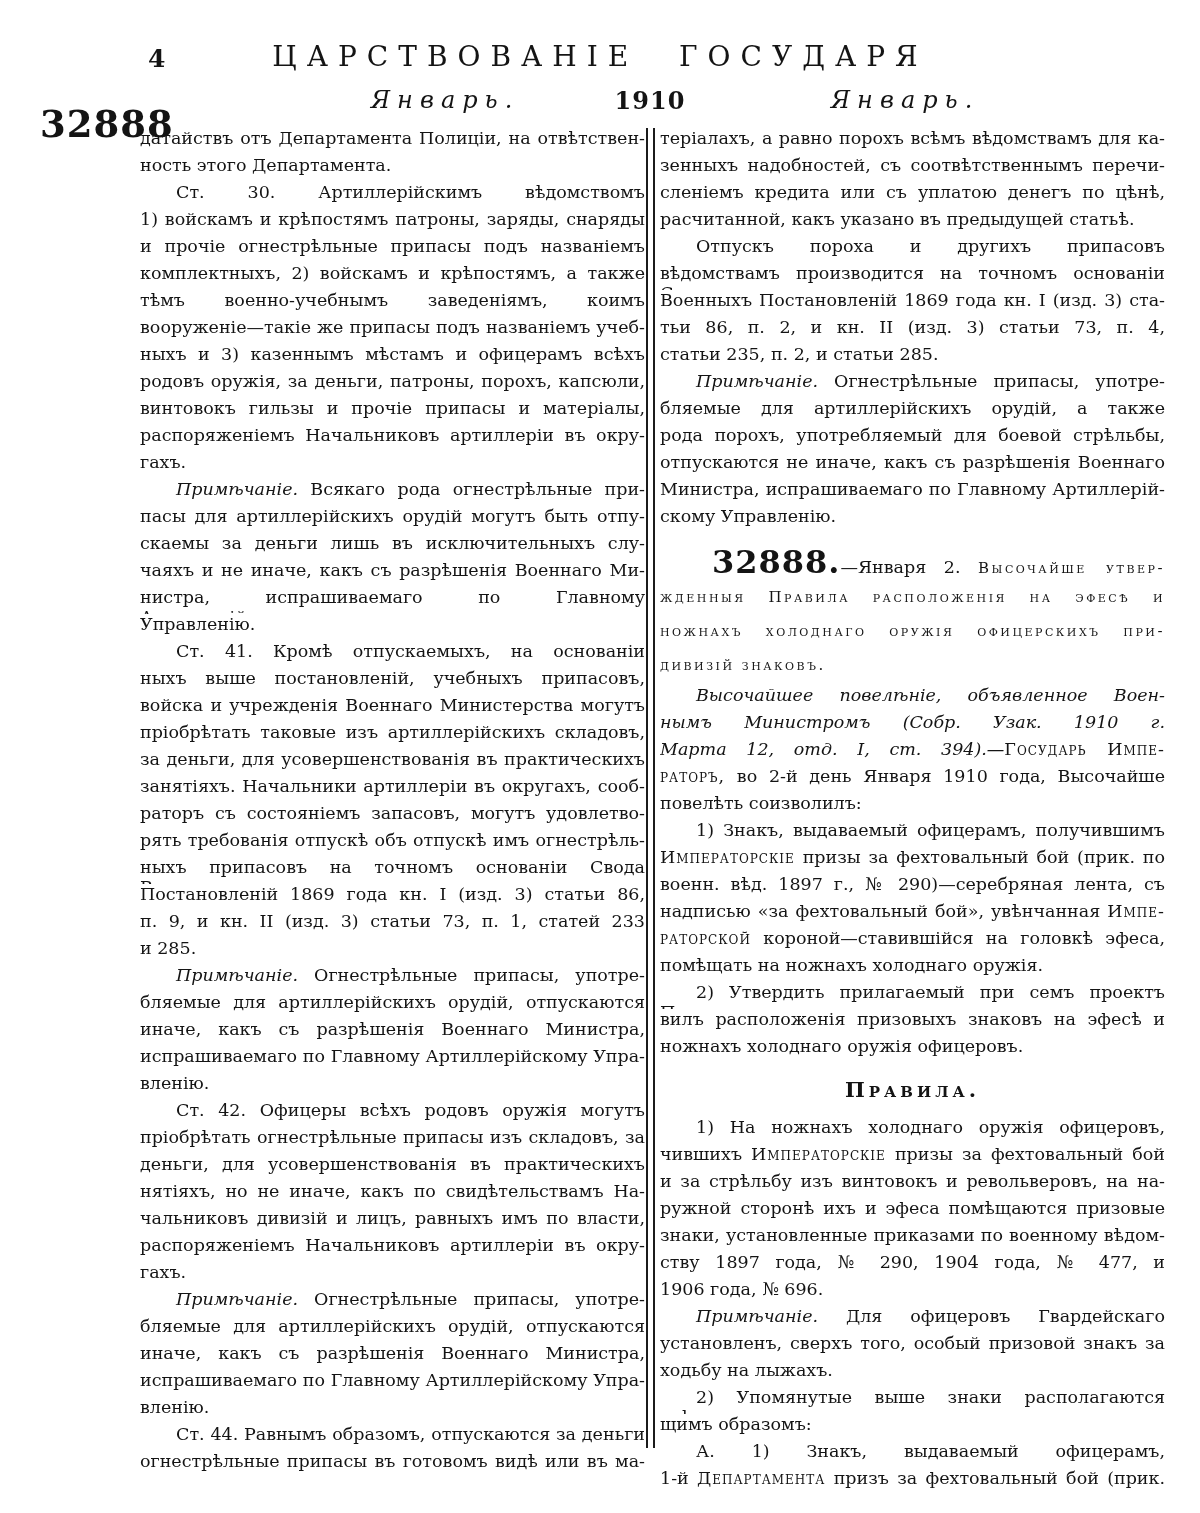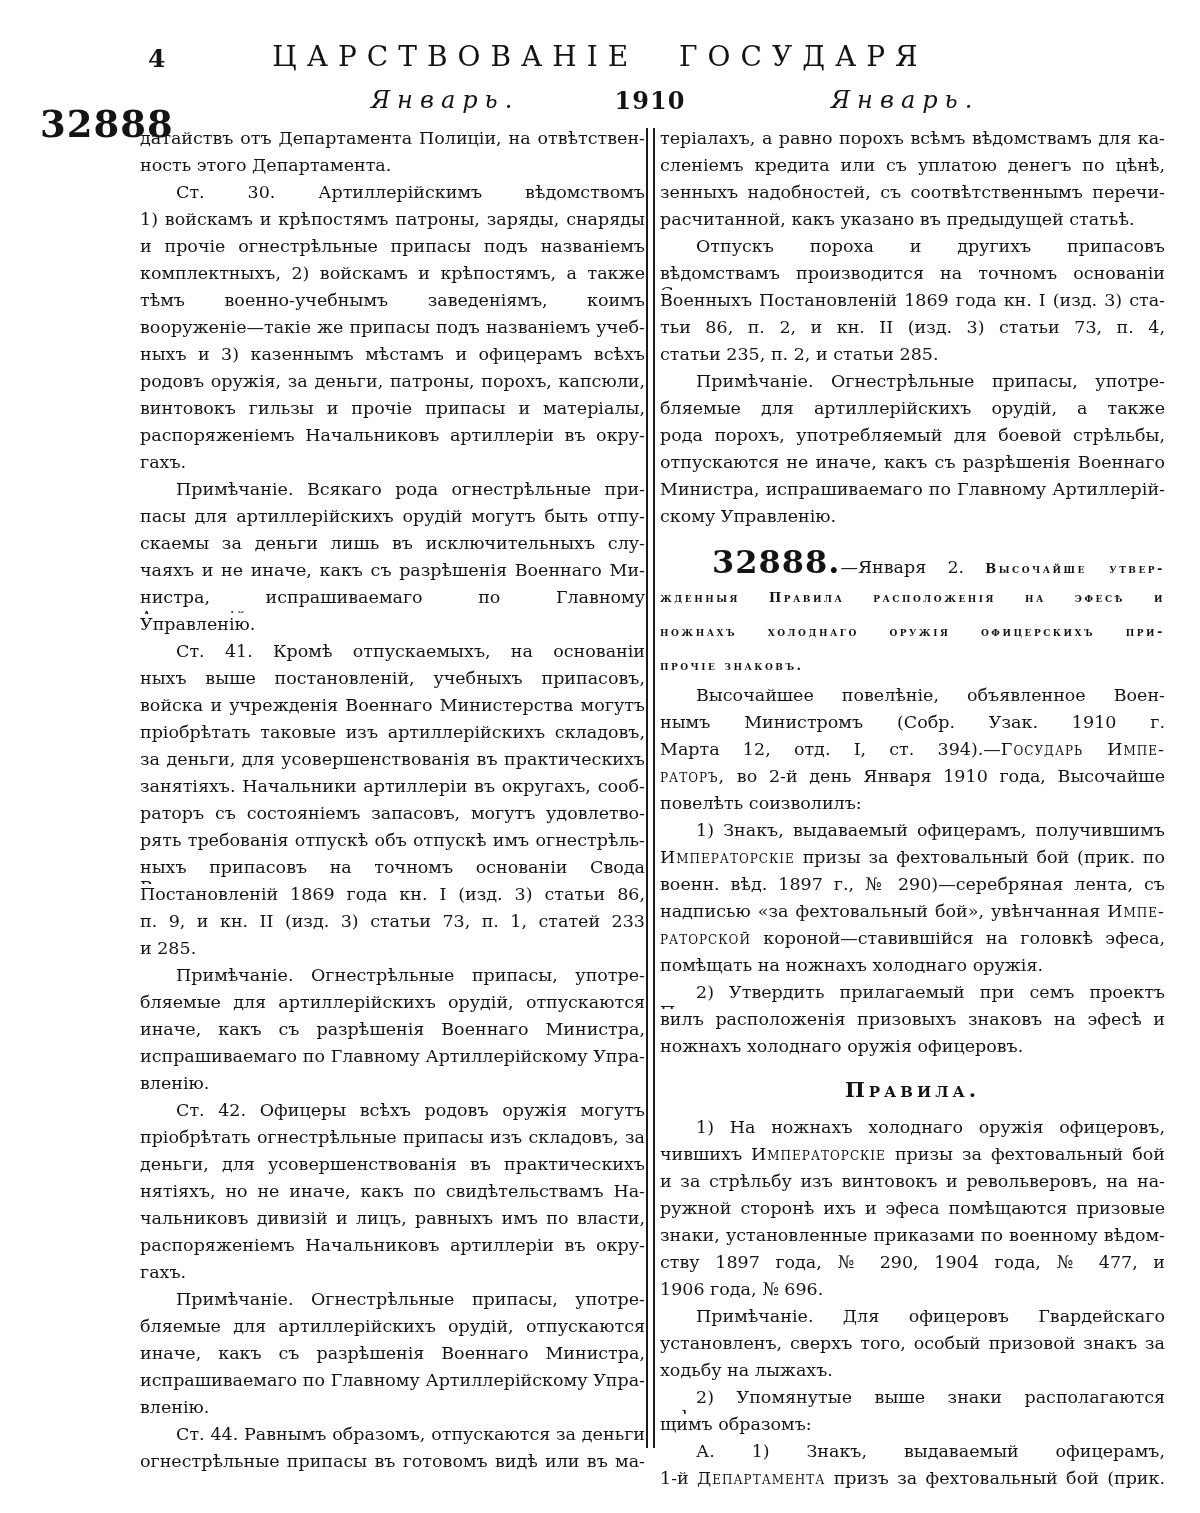--- a/index.html
+++ b/index.html
@@ -36,23 +36,23 @@
     border-left:2px solid #1b1b1b;border-right:2px solid #1b1b1b;
   }
   
   .line{height:27px;overflow:hidden;white-space:normal;}
   .line.j{text-align:justify;}
   .line.j::after{content:"";display:inline-block;width:100%;height:0;}
   .line.ind{text-indent:36px;}
   .block{margin:0;}
   
   .s-r{}
-  .s-i{}
+  .s-i{font-style:italic;}
   .s-sc{font-variant:small-caps;letter-spacing:1px;}
-  .s-caps{font-variant:small-caps;font-weight:bold;letter-spacing:2.5px;font-size:13px;}
+  .s-caps{font-variant:small-caps;font-weight:normal;letter-spacing:2.5px;font-size:15px;}
   .s-num{font-size:32px;font-weight:bold;letter-spacing:1px;line-height:34px;margin-left:38px;}
   .s-capsb{font-variant:small-caps;font-weight:bold;letter-spacing:4px;font-size:21px;}
   
   .block.entry{margin:12px 0 4px 0;}
   .block.entry .line{height:34px;line-height:34px;}
   .block.entry .line.ind{text-indent:14px;}
   .block.rules-head{margin:12px 0 12px 0;}
   .block.rules-head .line{text-align:center;height:30px;line-height:30px;}
 </style>
 </head>
@@ -136,22 +136,22 @@
       </div>
       <div class="block">
         <div class="line j ind">Ст. 44. Равнымъ образомъ, отпускаются за деньги</div>
         <div class="line j">огнестрѣльные припасы въ готовомъ видѣ или въ ма-</div>
       </div>
     </div>
   <div class="divider"></div>
   <div class="col col-right" id="col-right">
       <div class="block">
         <div class="line j">теріалахъ, а равно порохъ всѣмъ вѣдомствамъ для ка-</div>
+        <div class="line j">зенныхъ надобностей, съ соотвѣтственнымъ перечи-</div>
         <div class="line j">сленіемъ кредита или съ уплатою денегъ по цѣнѣ,</div>
-        <div class="line j">зенныхъ надобностей, съ соотвѣтственнымъ перечи-</div>
         <div class="line">расчитанной, какъ указано въ предыдущей статьѣ.</div>
       </div>
       <div class="block">
         <div class="line j ind">Отпускъ пороха и другихъ припасовъ постороннимъ</div>
         <div class="line j">вѣдомствамъ производится на точномъ основаніи Свода</div>
         <div class="line j">Военныхъ Постановленій 1869 года кн. I (изд. 3) ста-</div>
         <div class="line j">тьи 86, п. 2, и кн. II (изд. 3) статьи 73, п. 4,</div>
         <div class="line">статьи 235, п. 2, и статьи 285.</div>
       </div>
       <div class="block">
@@ -159,21 +159,21 @@
         <div class="line j">бляемые для артиллерійскихъ орудій, а также всякаго</div>
         <div class="line j">рода порохъ, употребляемый для боевой стрѣльбы,</div>
         <div class="line j">отпускаются не иначе, какъ съ разрѣшенія Военнаго</div>
         <div class="line j">Министра, испрашиваемаго по Главному Артиллерій-</div>
         <div class="line">скому Управленію.</div>
       </div>
       <div class="block entry">
         <div class="line j ind"><span class="s-num">32888.</span><span class="s-r">—Января 2. </span><span class="s-caps">Высочайше утвер-</span></div>
         <div class="line j"><span class="s-caps">жденныя Правила расположенія на эфесѣ и</span></div>
         <div class="line j"><span class="s-caps">ножнахъ холоднаго оружія офицерскихъ при-</span></div>
-        <div class="line"><span class="s-caps">прочіе знаковъ.</span></div>
+        <div class="line"><span class="s-caps">дивизій знаковъ.</span></div>
       </div>
       <div class="block">
         <div class="line j ind"><span class="s-i">Высочайшее повелѣніе, объявленное Воен-</span></div>
         <div class="line j"><span class="s-i">нымъ Министромъ (Собр. Узак. 1910 г.</span></div>
         <div class="line j"><span class="s-i">Марта 12, отд. I, ст. 394).—</span><span class="s-sc">Государь Импе-</span></div>
         <div class="line j"><span class="s-sc">раторъ,</span><span class="s-r"> во 2-й день Января 1910 года, Высочайше</span></div>
         <div class="line">повелѣть соизволилъ:</div>
       </div>
       <div class="block">
         <div class="line j ind">1) Знакъ, выдаваемый офицерамъ, получившимъ</div>

